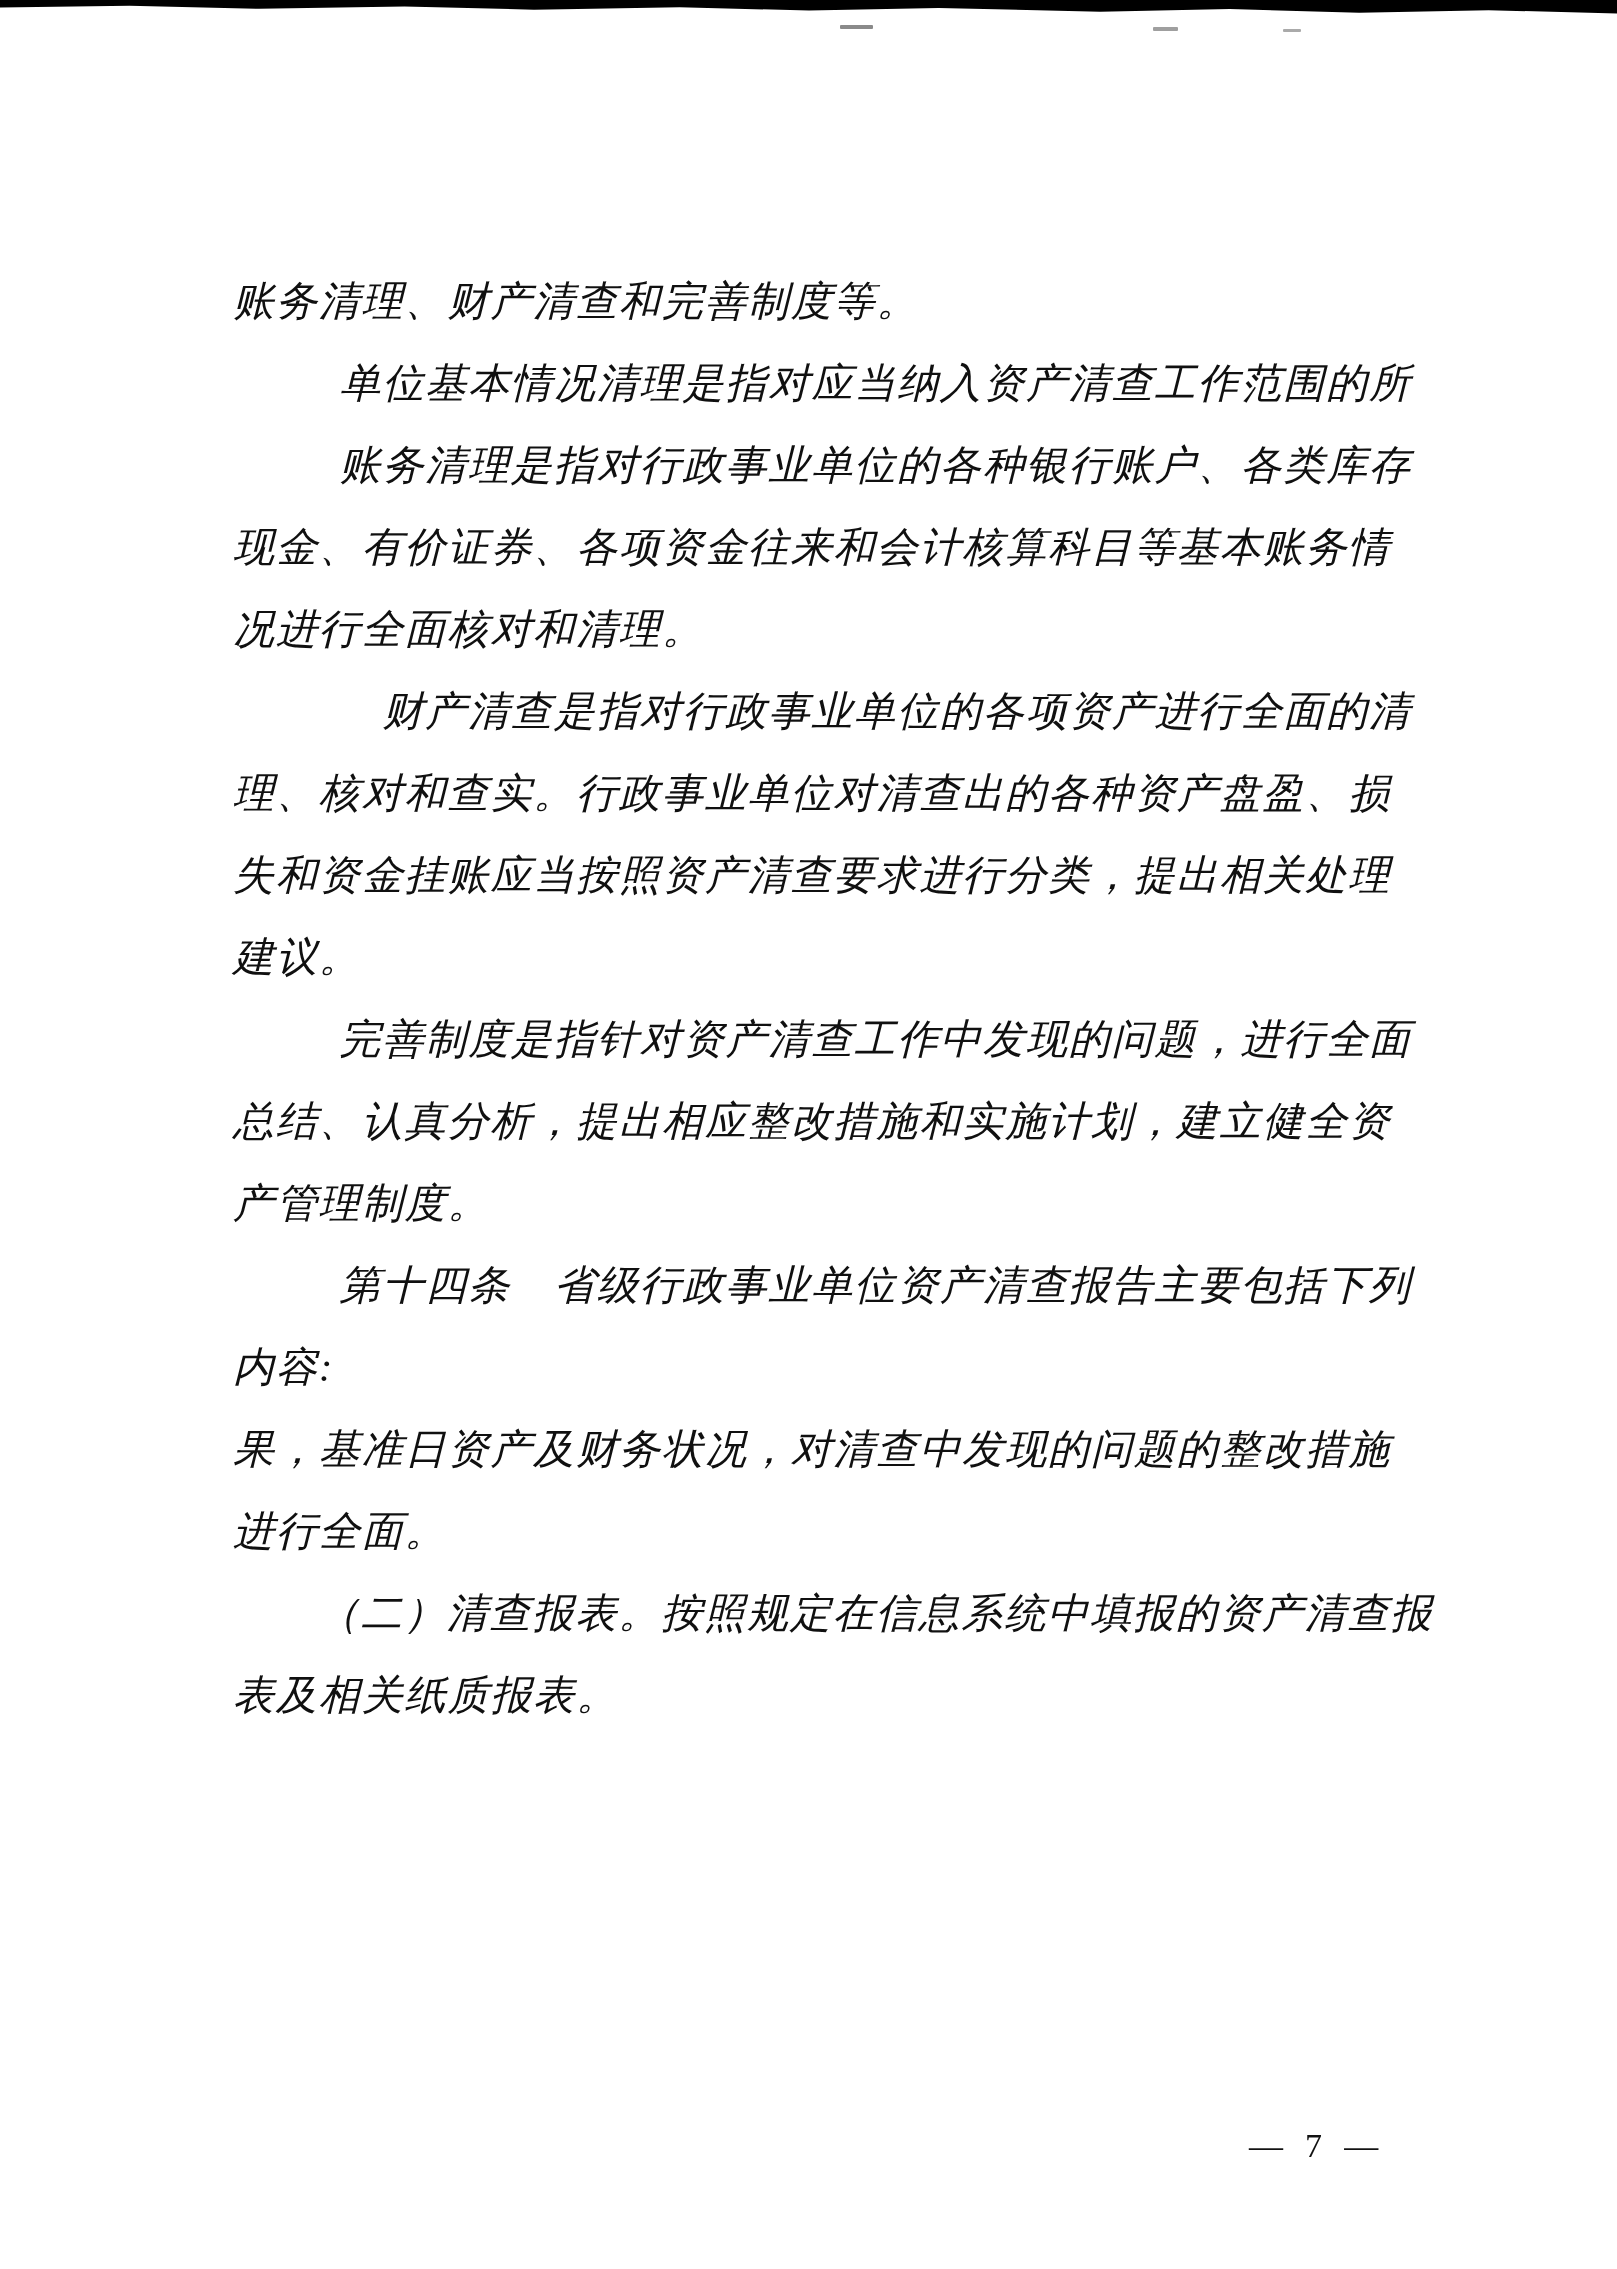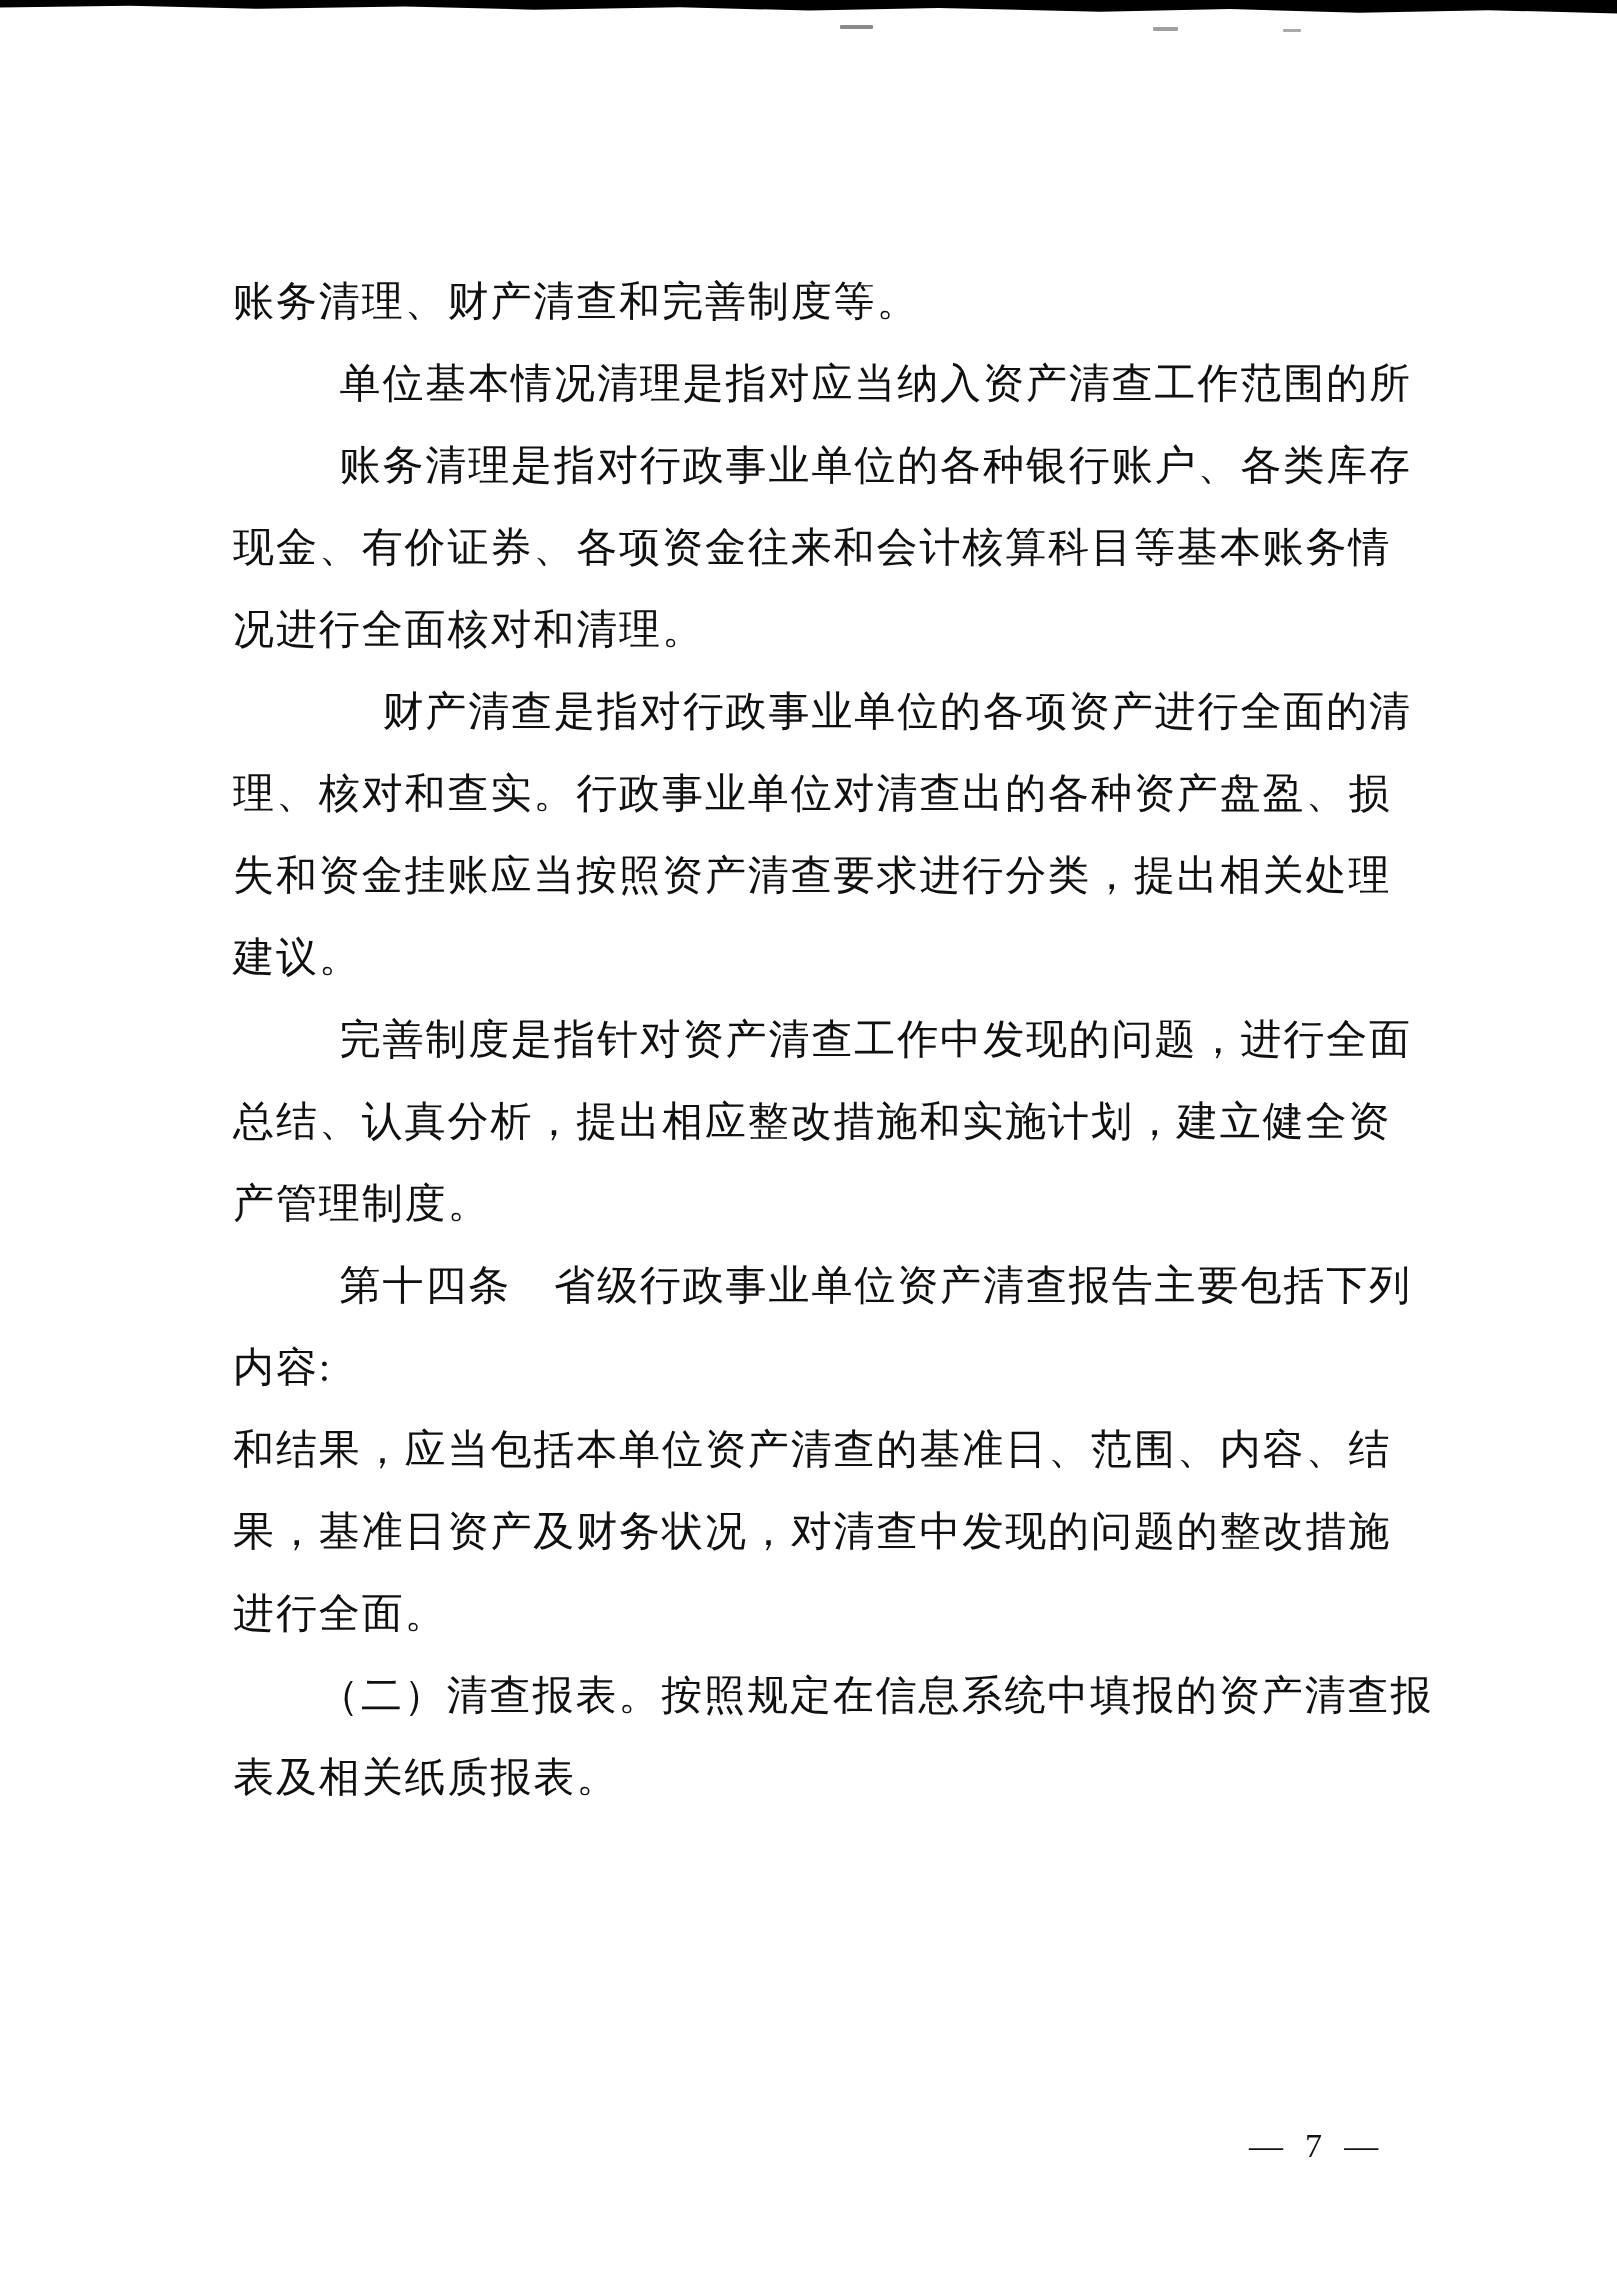--- a/index.html
+++ b/index.html
@@ -40,20 +40,21 @@
   }
   .speck-a { top: 25px; left: 840px;  width: 33px; height: 3.9px; opacity: .55; }
   .speck-b { top: 27px; left: 1153px; width: 25px; height: 3.9px; opacity: .45; }
   .speck-c { top: 29px; left: 1283px; width: 17.5px; height: 2.9px; opacity: .40; }
 
   .body-text {
     position: absolute;
     top: 260px;
     left: 233px;
     width: 1179px;
+    font-style: italic;
   }
   .line {
     height: 82px;
     line-height: 82px;
     font-size: 41px;
     letter-spacing: 1.9px;
     white-space: nowrap;
     font-weight: 500;
   }
   .line.indent {
@@ -88,21 +89,20 @@
     <div class="line">况进行全面核对和清理。</div>
     <div class="line indent">财产清查是指对行政事业单位的各项资产进行全面的清</div>
     <div class="line">理、核对和查实。行政事业单位对清查出的各种资产盘盈、损</div>
     <div class="line">失和资金挂账应当按照资产清查要求进行分类，提出相关处理</div>
     <div class="line">建议。</div>
     <div class="line indent">完善制度是指针对资产清查工作中发现的问题，进行全面</div>
     <div class="line">总结、认真分析，提出相应整改措施和实施计划，建立健全资</div>
     <div class="line">产管理制度。</div>
     <div class="line indent">第十四条　省级行政事业单位资产清查报告主要包括下列</div>
     <div class="line">内容:</div>
-    <div class="line">和结果，应当包括本单位资产清查的基准日、范围、内容、结</div>
     <div class="line">果，基准日资产及财务状况，对清查中发现的问题的整改措施</div>
     <div class="line">进行全面。</div>
     <div class="line indent">（二）清查报表。按照规定在信息系统中填报的资产清查报</div>
     <div class="line">表及相关纸质报表。</div>
   </main>
 
   <div class="page-number">— 7 —</div>
 
 </div>
 

